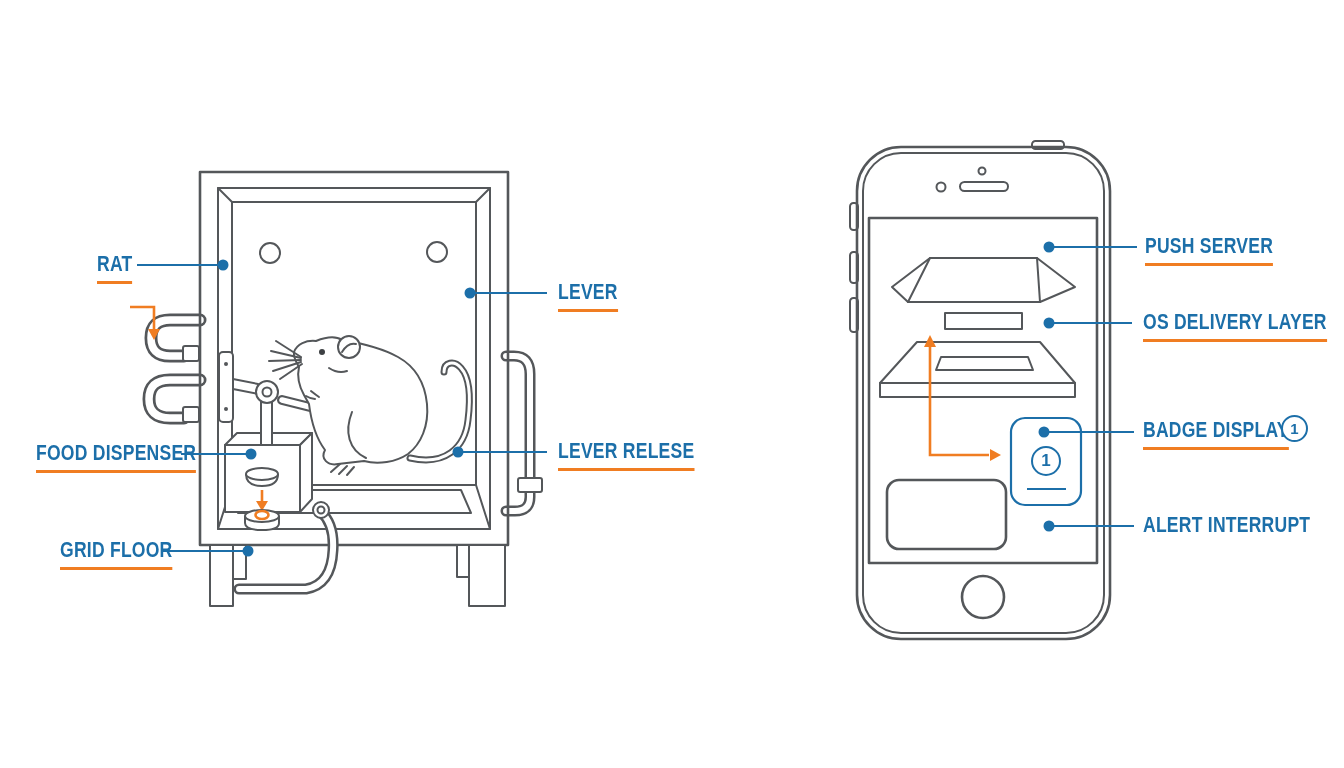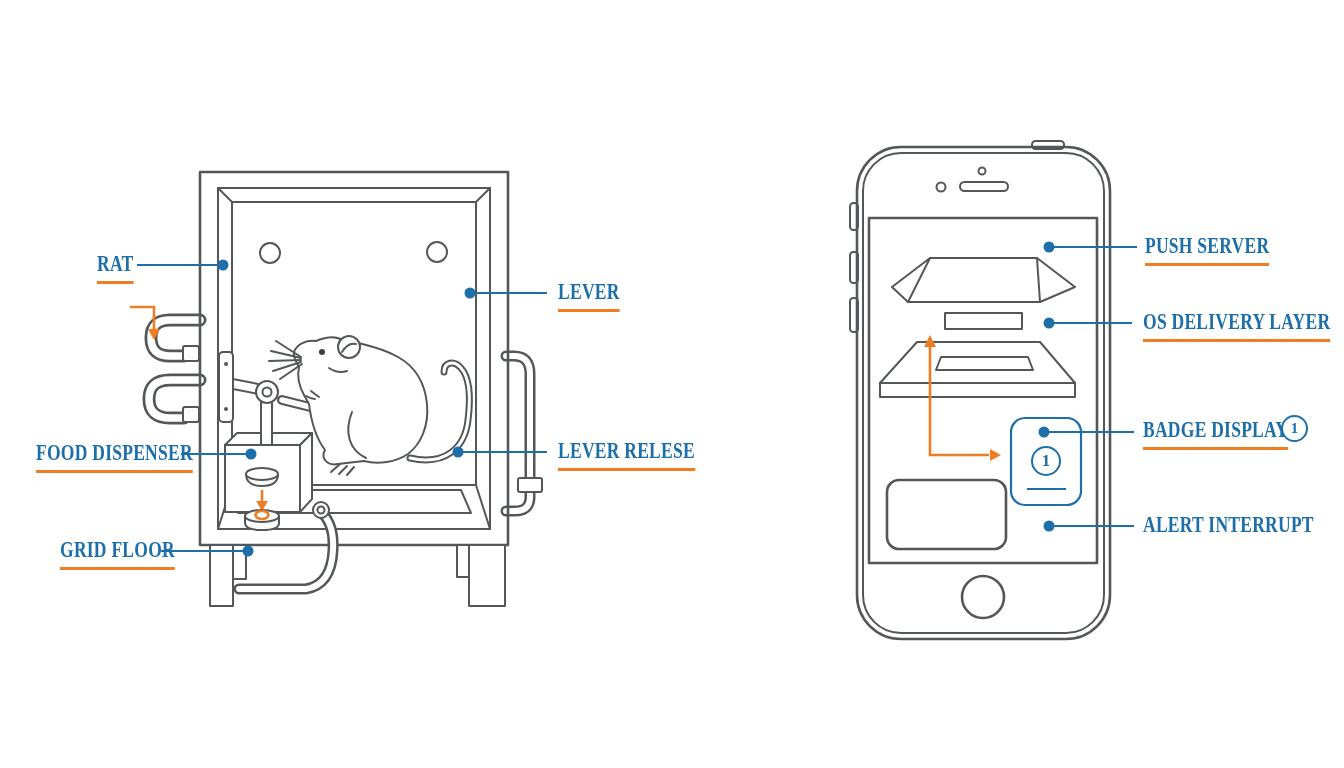--- a/index.html
+++ b/index.html
@@ -1,17 +1,17 @@
 <!DOCTYPE html>
 <html><head>
 <meta charset="utf-8">
 <style>
   html,body { margin:0; padding:0; background:#fff; }
   .stage { position:relative; width:1344px; height:768px; background:#ffffff; overflow:hidden;
-           font-family:Liberation Serif, serif; }
+           font-family:Liberation Sans, sans-serif; }
   svg.art { position:absolute; left:0; top:0; }
   .ln   { stroke:#54575a; stroke-width:2; fill:none; stroke-linecap:round; stroke-linejoin:round; }
   .lnw  { stroke:#54575a; stroke-width:2; fill:#ffffff; stroke-linejoin:round; }
   .thick{ stroke-width:2.6; }
   .tube-o { stroke:#54575a; fill:none; stroke-linecap:round; }
   .tube-i { stroke:#ffffff; fill:none; stroke-linecap:round; }
   .bl   { stroke:#1c6fa9; stroke-width:2.2; fill:none; }
   .bdot { fill:#1c6fa9; stroke:none; }
   .org  { stroke:#f07d22; stroke-width:2.6; fill:none; }
   .orgf { fill:#f07d22; stroke:none; }

